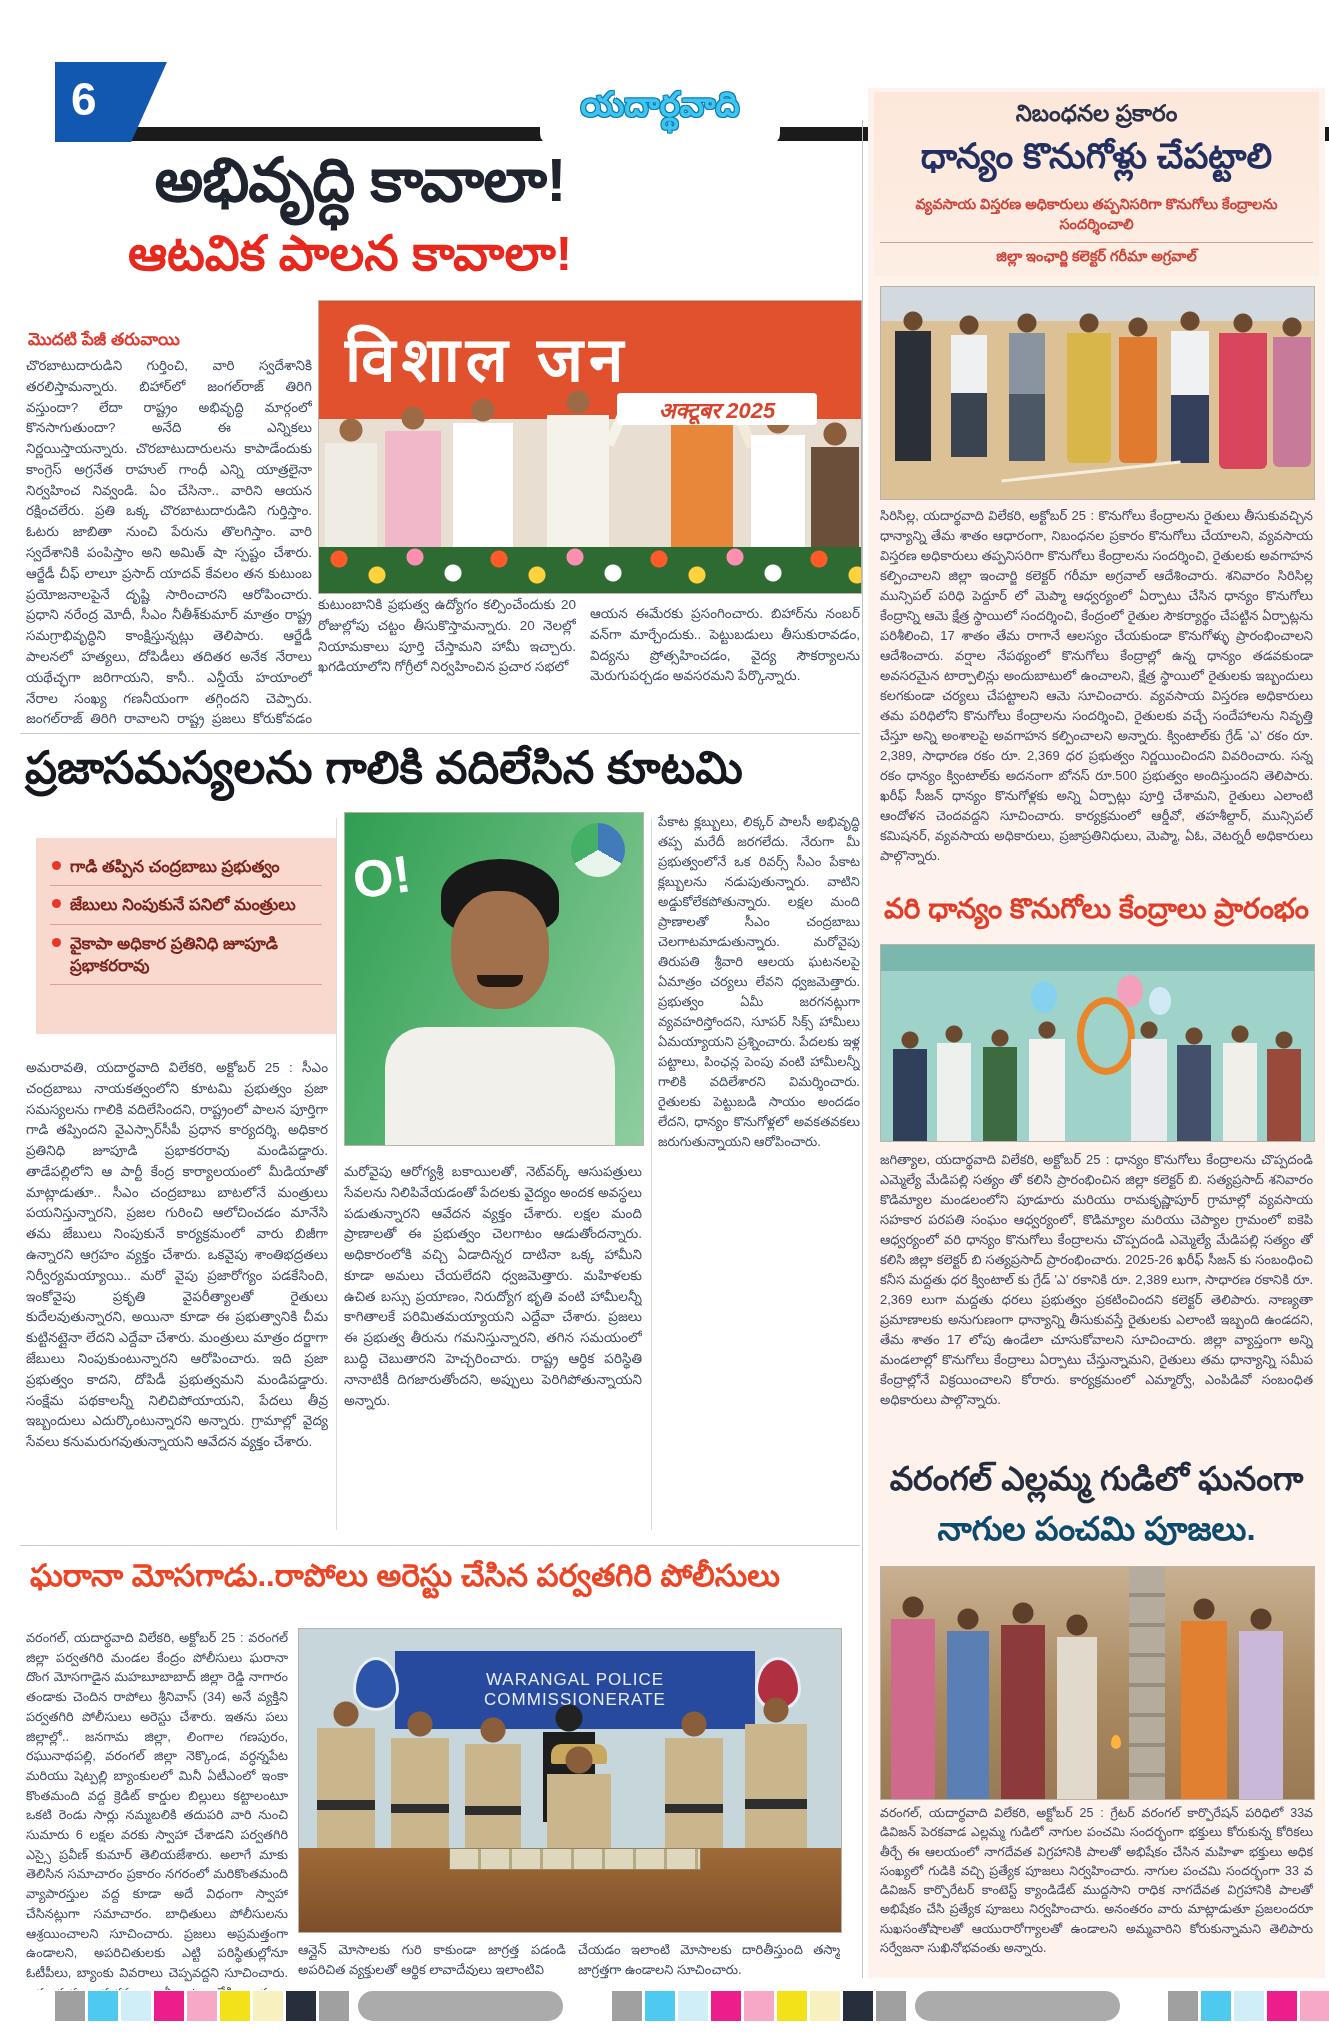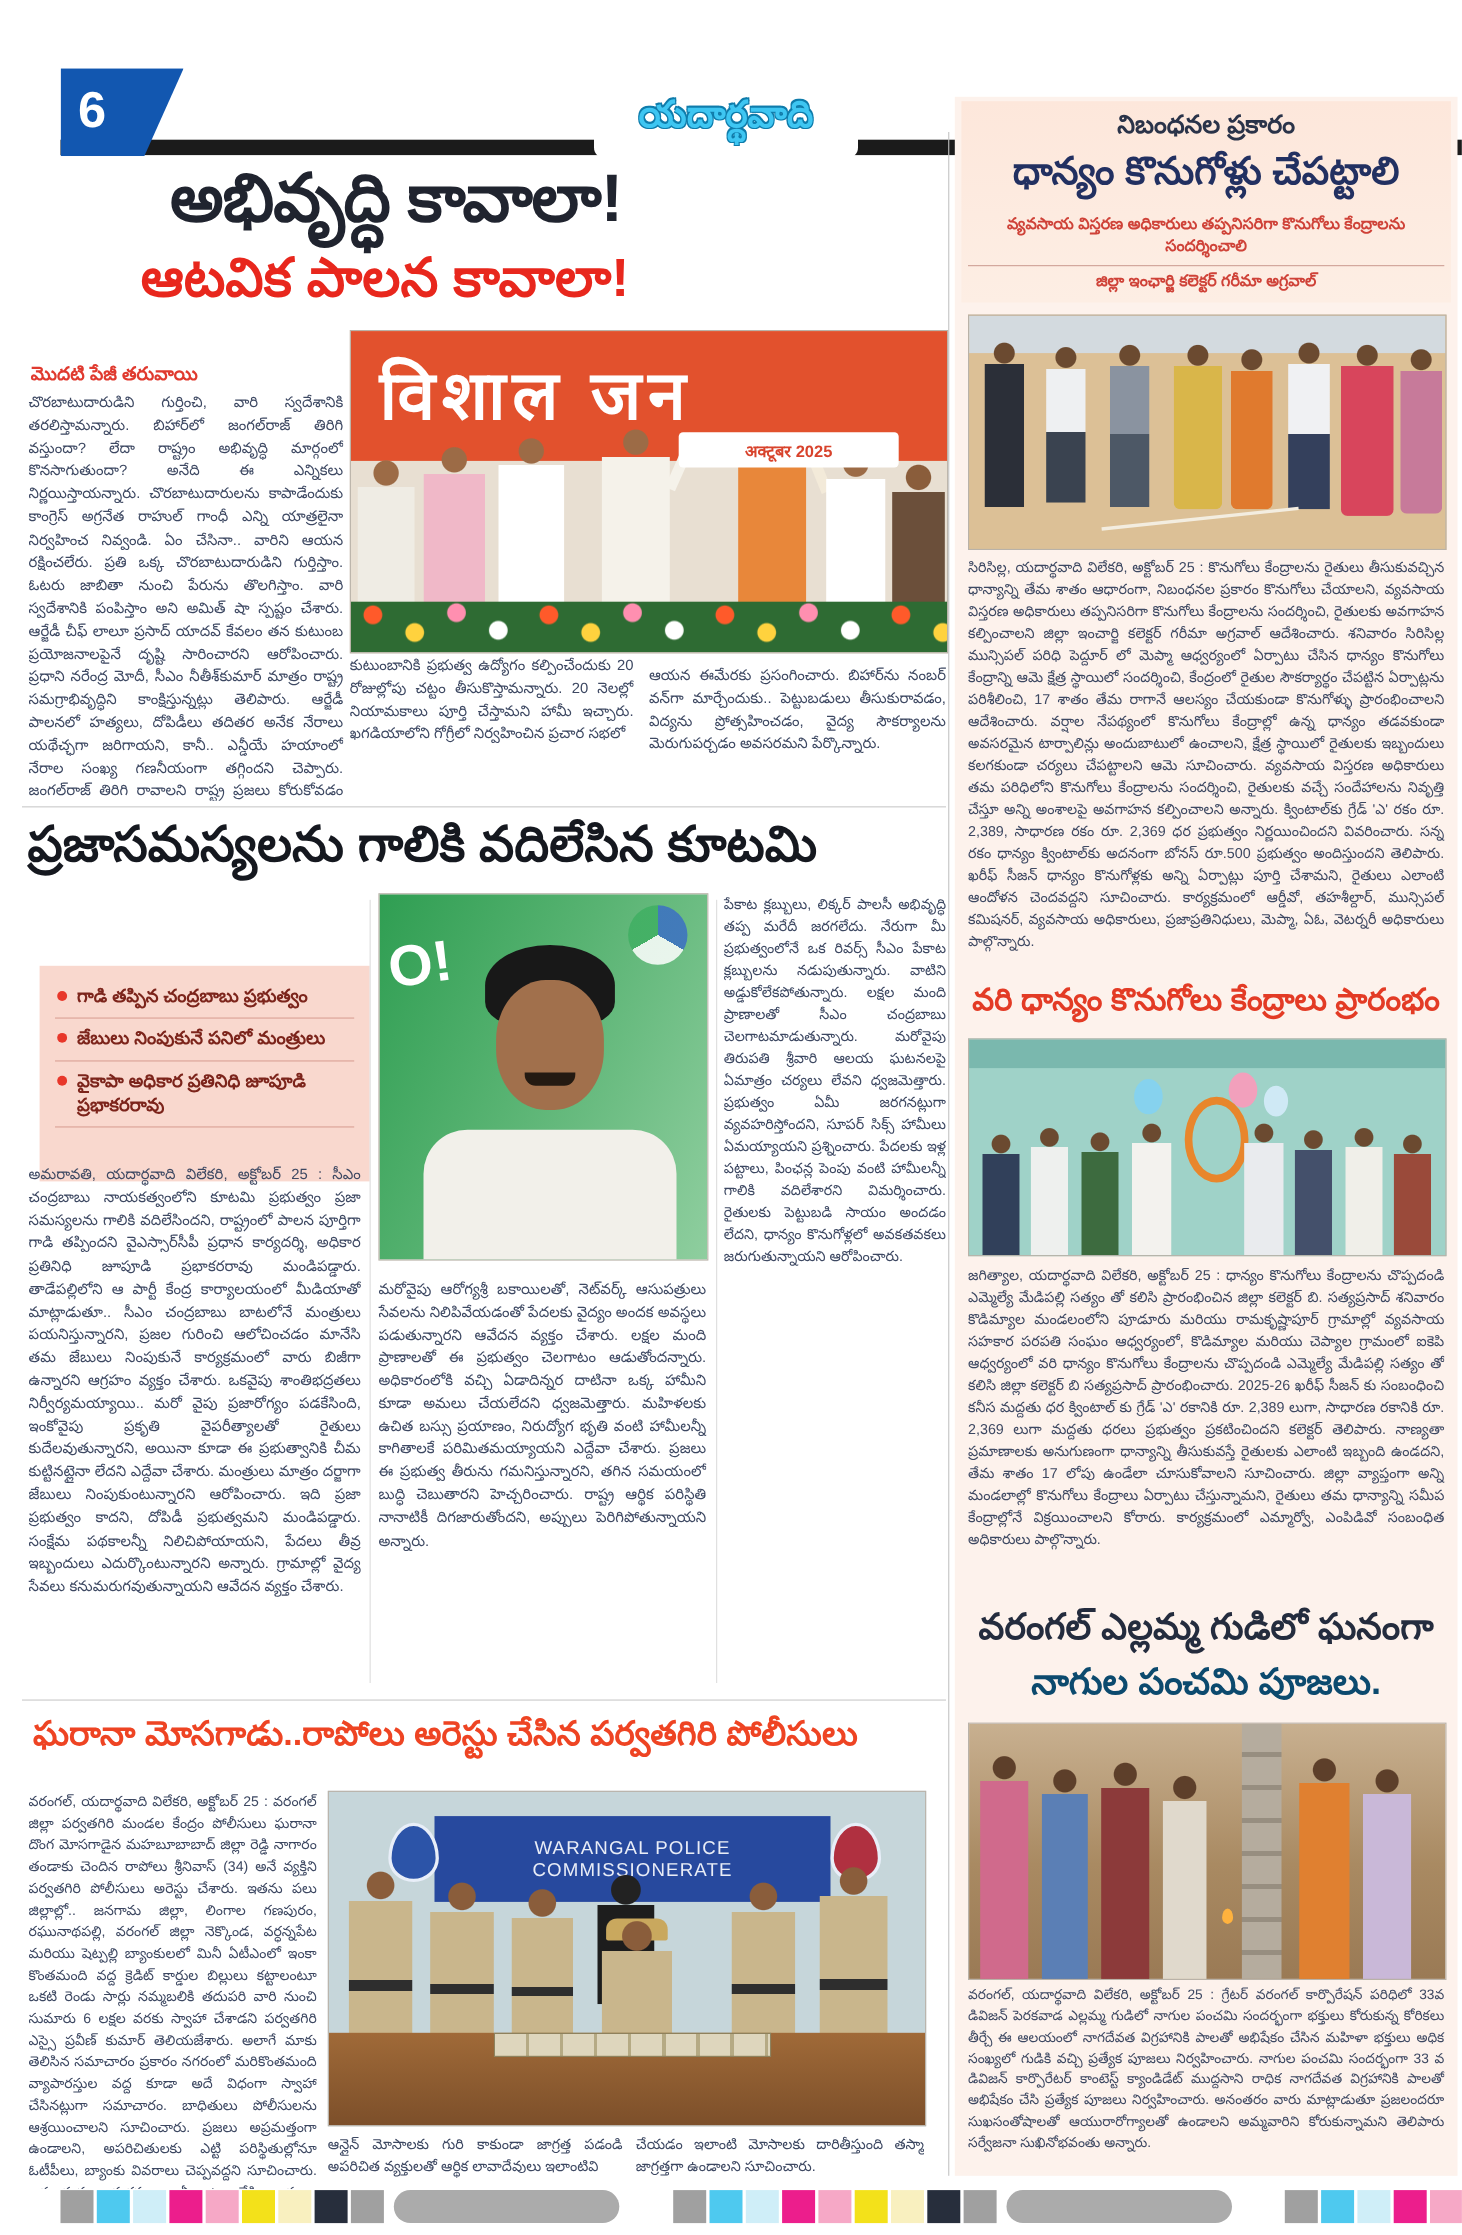--- a/index.html
+++ b/index.html
@@ -43,21 +43,21 @@
 
 <div class="abs" style="left:28px;top:330px;font-size:17px;font-weight:bold;color:#e03a2f;">మొదటి పేజీ తరువాయి</div>
 <div class="abs bt" style="left:26px;top:356px;width:286px;height:372px;">చొరబాటుదారుడిని గుర్తించి, వారి స్వదేశానికి తరలిస్తామన్నారు. బిహార్‌లో జంగల్‌రాజ్ తిరిగి వస్తుందా? లేదా రాష్ట్రం అభివృద్ధి మార్గంలో కొనసాగుతుందా? అనేది ఈ ఎన్నికలు నిర్ణయిస్తాయన్నారు. చొరబాటుదారులను కాపాడేందుకు కాంగ్రెస్ అగ్రనేత రాహుల్ గాంధీ ఎన్ని యాత్రలైనా నిర్వహించ నివ్వండి. ఏం చేసినా.. వారిని ఆయన రక్షించలేరు. ప్రతి ఒక్క చొరబాటుదారుడిని గుర్తిస్తాం. ఓటరు జాబితా నుంచి పేరును తొలగిస్తాం. వారి స్వదేశానికి పంపిస్తాం అని అమిత్ షా స్పష్టం చేశారు. ఆర్జేడీ చీఫ్ లాలూ ప్రసాద్ యాదవ్ కేవలం తన కుటుంబ ప్రయోజనాలపైనే దృష్టి సారించారని ఆరోపించారు. ప్రధాని నరేంద్ర మోదీ, సీఎం నీతీశ్‌కుమార్ మాత్రం రాష్ట్ర సమగ్రాభివృద్ధిని కాంక్షిస్తున్నట్లు తెలిపారు. ఆర్జేడీ పాలనలో హత్యలు, దోపిడీలు తదితర అనేక నేరాలు యథేచ్ఛగా జరిగాయని, కానీ.. ఎన్డీయే హయాంలో నేరాల సంఖ్య గణనీయంగా తగ్గిందని చెప్పారు. జంగల్‌రాజ్ తిరిగి రావాలని రాష్ట్ర ప్రజలు కోరుకోవడం లేదన్నారు. ఇదిలావుంటే కేవలం ప్రభుత్వాన్ని ఏర్పాటు చేసేందుకే ఎన్నికల్లో పోటీ చేయడం లేదని, బిహార్ నిర్మాణానికి చర్యలు తీసుకుంటామని ఆర్జేడీ నేత తేజస్వీ యాదవ్ తెలిపారు. ప్రతిపక్ష కూటమి అధికారంలోకి వస్తే.. ప్రతి</div>
 
 <div class="photo" style="left:318px;top:300px;width:542px;height:292px;background:#e8dfd2;">
   <div style="position:absolute;left:0;top:0;right:0;height:118px;background:#e2512d;">
     <span style="position:absolute;left:26px;top:14px;font-size:62px;font-weight:800;color:#fff;letter-spacing:6px;white-space:nowrap;">विशाल जन</span>
   </div>
   <div style="position:absolute;right:44px;top:92px;width:200px;height:32px;background:#fff;border-radius:4px;
               display:flex;align-items:center;justify-content:center;z-index:2;">
-    <span style="font-size:15px;font-weight:bold;color:#d8432c;">अक्टूबर 2025</span>
+    <span style="font-size:22px;font-weight:bold;color:#d8432c;font-style:italic;">अक्टूबर 2025</span>
   </div>
 
   <div class="person" style="left:6px;bottom:44px;width:52px;height:132px;
        background-image:radial-gradient(circle at 50% 13px,#9c6b46 0 11px,transparent 12px),linear-gradient(180deg,transparent 0 26px,#efece4 26px 100%);"></div>
   <div class="person" style="left:66px;bottom:44px;width:56px;height:144px;
        background-image:radial-gradient(circle at 50% 13px,#9c6b46 0 11px,transparent 12px),linear-gradient(180deg,transparent 0 26px,#f0b8c8 26px 100%);"></div>
   <div class="person" style="left:134px;bottom:44px;width:60px;height:152px;
        background-image:radial-gradient(circle at 50% 13px,#9c6b46 0 11px,transparent 12px),linear-gradient(180deg,transparent 0 26px,#ffffff 26px 100%);"></div>
   <div class="person" style="left:228px;bottom:44px;width:62px;height:160px;
        background-image:radial-gradient(circle at 50% 13px,#9c6b46 0 11px,transparent 12px),linear-gradient(180deg,transparent 0 26px,#f5f2ea 26px 100%);"></div>
@@ -77,21 +77,21 @@
                         radial-gradient(circle at 134px 26px,#ffffff 0 8px,transparent 9px);
        background-size:160px 46px;"></div>
 </div>
 
 <div class="abs bt" style="left:318px;top:595px;width:258px;height:112px;">కుటుంబానికి ప్రభుత్వ ఉద్యోగం కల్పించేందుకు 20 రోజుల్లోపు చట్టం తీసుకొస్తామన్నారు. 20 నెలల్లో నియామకాలు పూర్తి చేస్తామని హామీ ఇచ్చారు. ఖగడియాలోని గోగ్రీలో నిర్వహించిన ప్రచార సభలో</div>
 <div class="abs bt" style="left:590px;top:604px;width:270px;height:112px;">ఆయన ఈమేరకు ప్రసంగించారు. బిహార్‌ను నంబర్ వన్‌గా మార్చేందుకు.. పెట్టుబడులు తీసుకురావడం, విద్యను ప్రోత్సహించడం, వైద్య సౌకర్యాలను మెరుగుపర్చడం అవసరమని పేర్కొన్నారు.</div>
 
 <div class="hairline-h" style="left:20px;top:733px;width:840px;"></div>
 <div class="abs" style="left:25px;top:743px;width:780px;font-size:45px;font-weight:800;color:#15181f;line-height:1.1;">ప్రజాసమస్యలను గాలికి వదిలేసిన కూటమి</div>
 
-<div class="abs" style="left:36px;top:838px;width:300px;height:196px;background:#f9d8ce;padding:10px 14px;box-sizing:border-box;margin-top:40px;">
+<div class="abs" style="left:36px;top:838px;width:300px;height:196px;background:#f9d8ce;padding:10px 14px;box-sizing:border-box;">
   <div class="bullet-item">
     <span class="bullet-dot"></span>
     <span>గాడి తప్పిన చంద్రబాబు ప్రభుత్వం</span>
   </div>
   <div class="bullet-item">
     <span class="bullet-dot"></span>
     <span>జేబులు నింపుకునే పనిలో మంత్రులు</span>
   </div>
   <div class="bullet-item">
     <span class="bullet-dot"></span>

